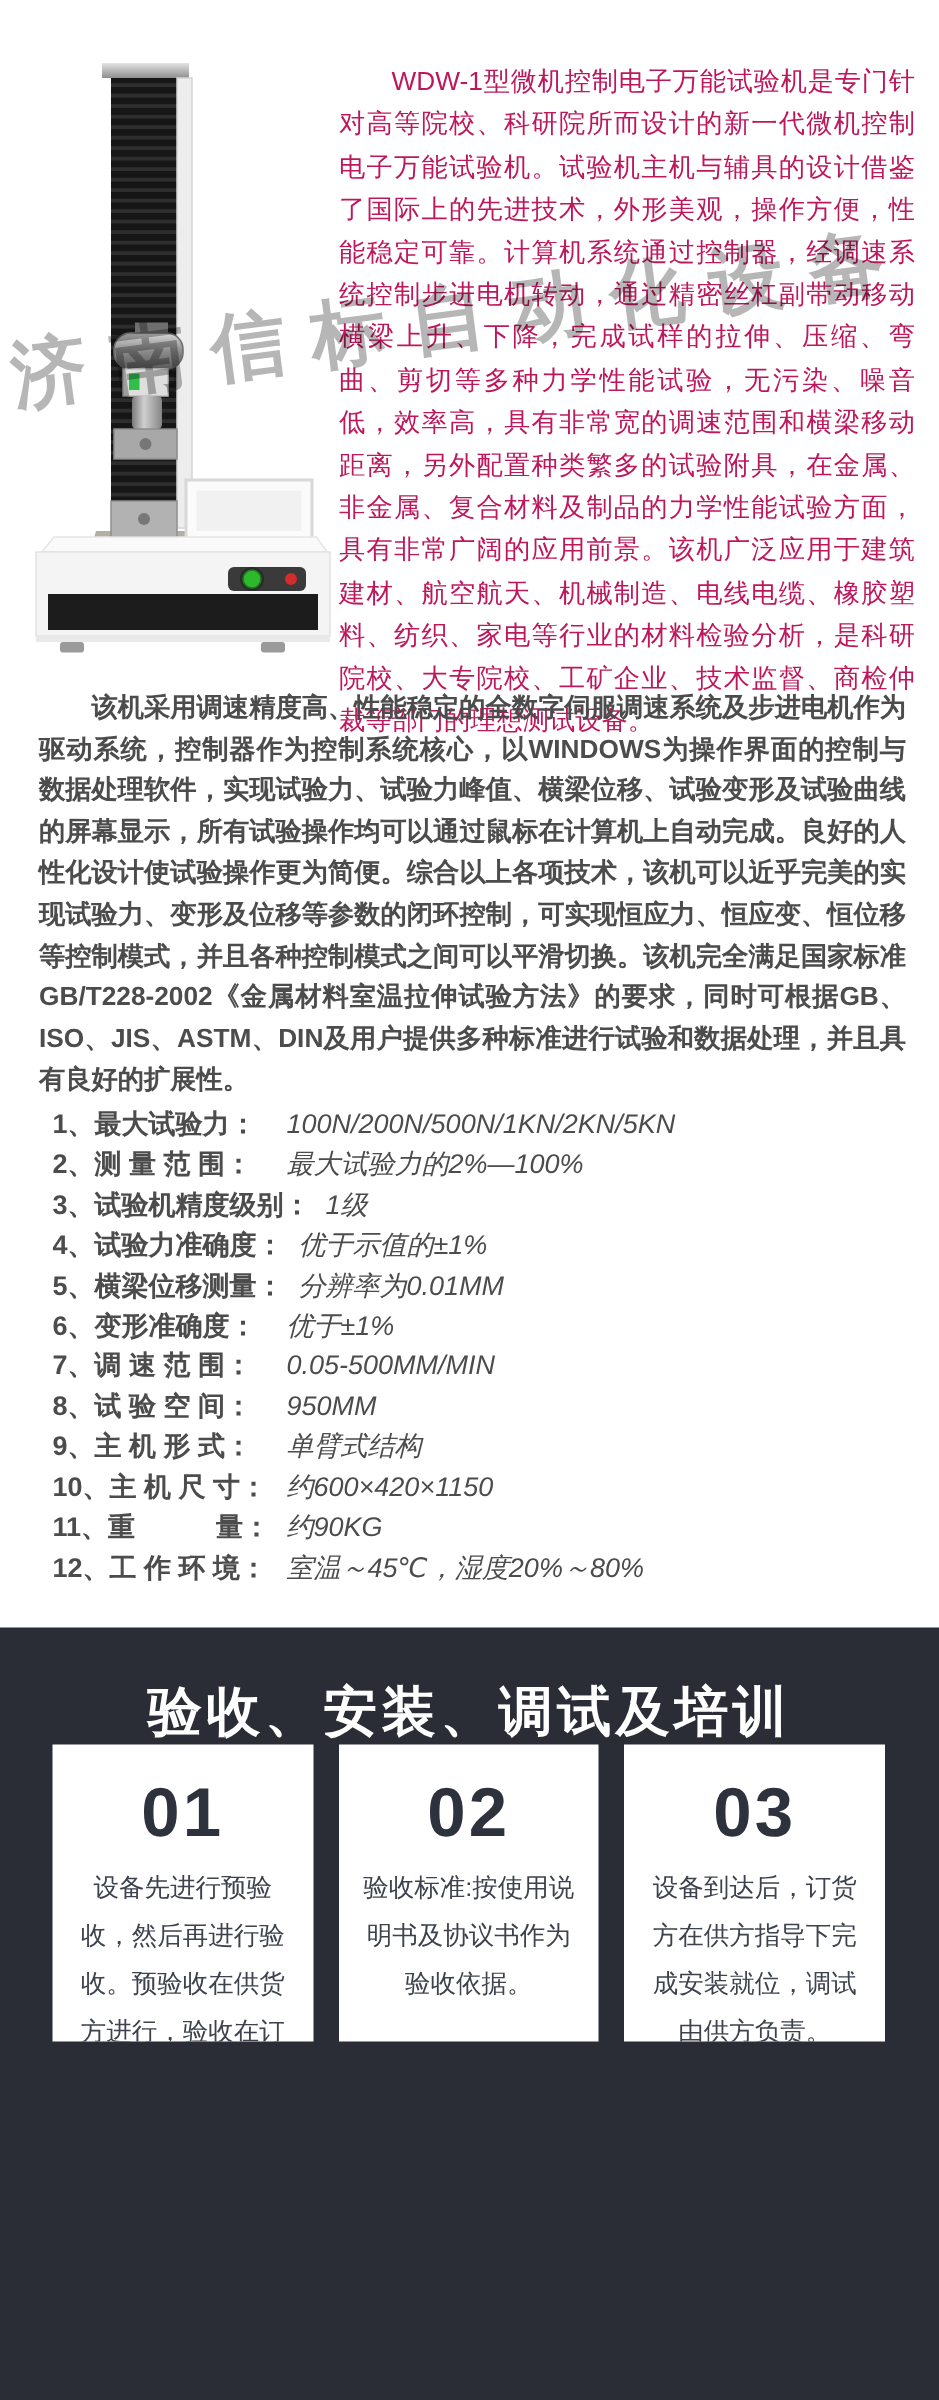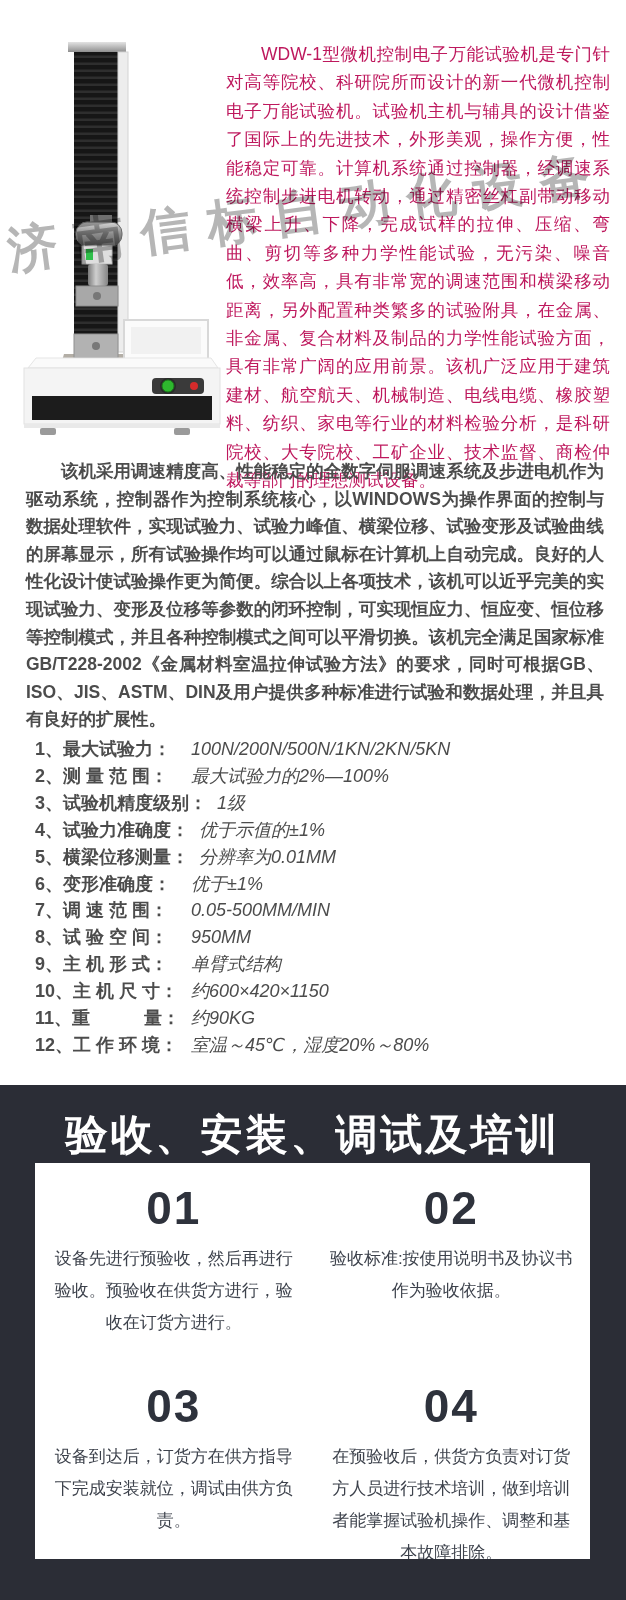--- a/index.html
+++ b/index.html
@@ -27,26 +27,26 @@
   .spec-row { font-size:18px; line-height:26.9px; color:#4c4c4c; white-space:nowrap; }
   .spec-label { display:inline-block; min-width:146px;font-weight:bold; }
   .spec-value { padding-left:10px;font-style:italic; }
 
   
   .dark-section {
     position:absolute; left:0; top:1085px; width:626px; height:515px;
     background:#2b2d36;
   }
   .dark-title {
-    padding-top:22px; text-align:center; color:#ffffff;
-    font-size:42px; font-weight:bold; letter-spacing:3px;
+    padding-top:32px; text-align:center; color:#ffffff;
+    font-size:36px; font-weight:bold; letter-spacing:3px;
   }
   .cards {
     position:absolute; left:35px; top:78px; width:555px;
-    display:grid; grid-template-columns:1fr 1fr; 
+    display:grid; grid-template-columns:1fr 1fr 1fr; gap:17px;
   }
   .card {
     background:#ffffff; height:198px; text-align:center;
     padding:12px 15px 0; overflow:hidden;
   }
   .card-number {
     font-size:46px; font-weight:bold; color:#2e323c;
     letter-spacing:2px; margin:6px 0 8px;
   }
   .card-text { font-size:17px; line-height:32px; color:#3d424c; }
@@ -157,18 +157,14 @@
       <div class="card-text">设备先进行预验收，然后再进行验收。预验收在供货方进行，验收在订货方进行。</div>
     </div>
     <div class="card">
       <div class="card-number">02</div>
       <div class="card-text">验收标准:按使用说明书及协议书作为验收依据。</div>
     </div>
     <div class="card">
       <div class="card-number">03</div>
       <div class="card-text">设备到达后，订货方在供方指导下完成安装就位，调试由供方负责。</div>
     </div>
-    <div class="card">
-      <div class="card-number">04</div>
-      <div class="card-text">在预验收后，供货方负责对订货方人员进行技术培训，做到培训者能掌握试验机操作、调整和基本故障排除。</div>
-    </div>
   </div>
 </div>
 
 </body></html>

